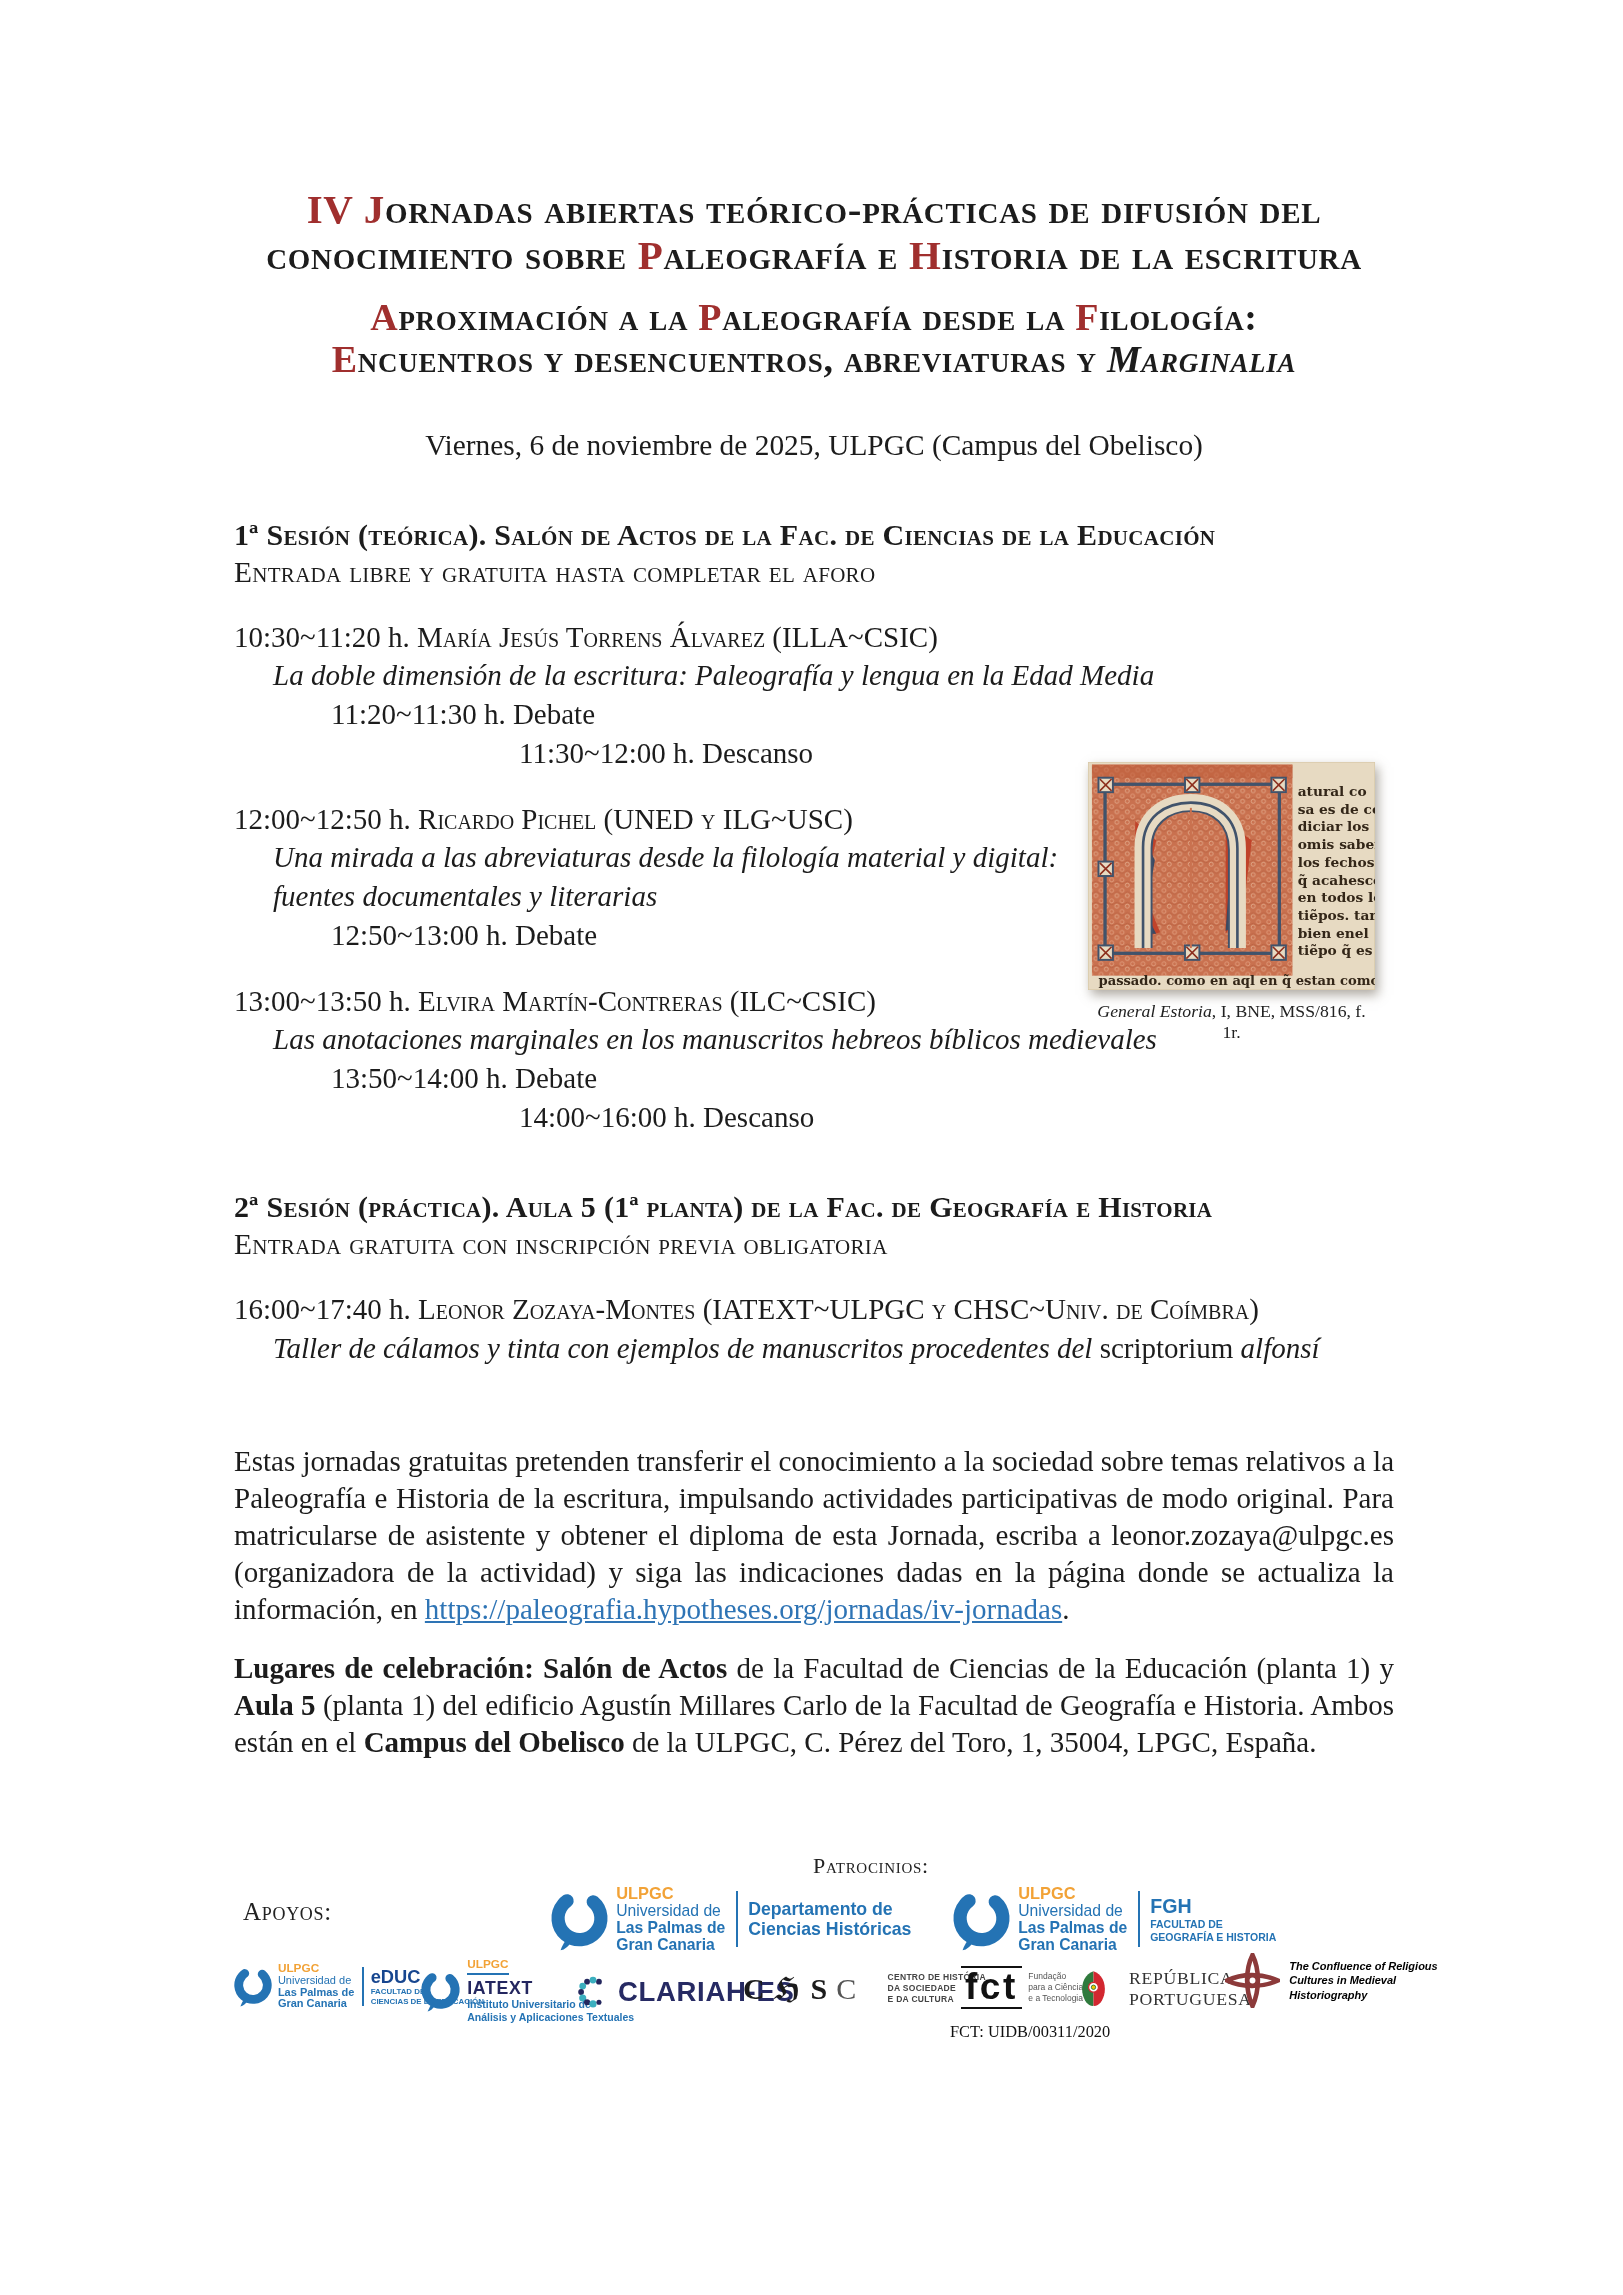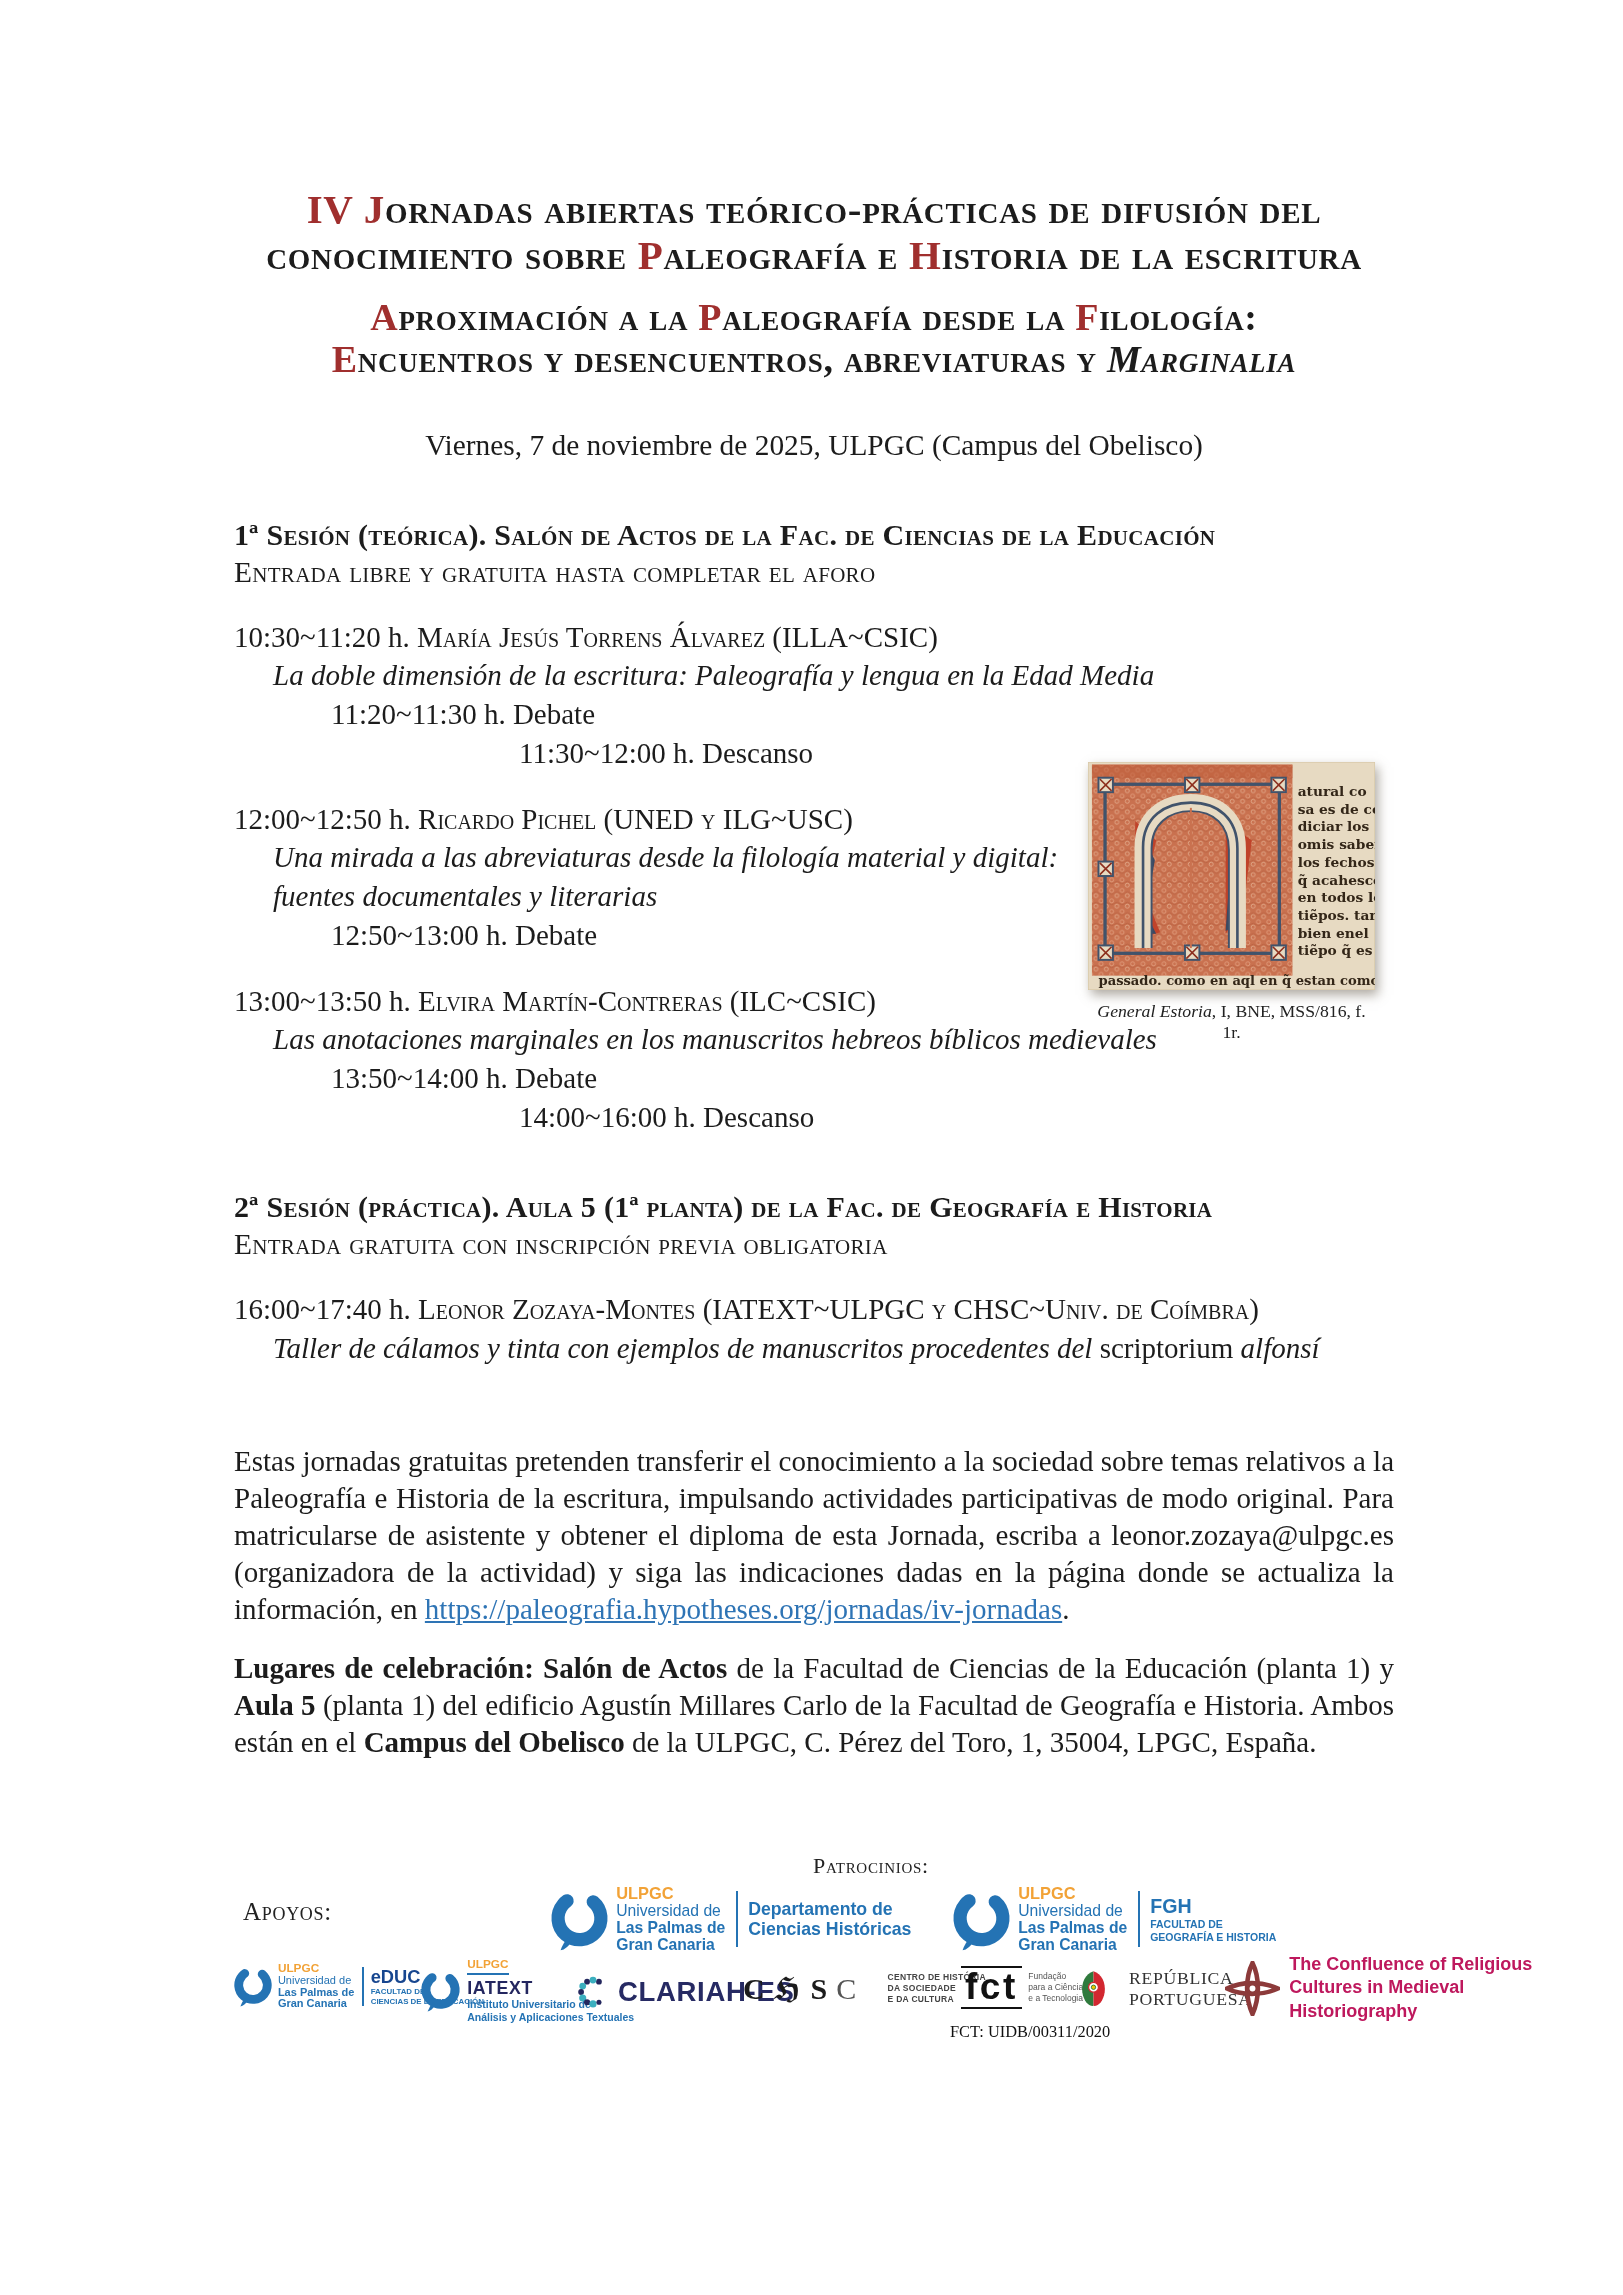--- a/index.html
+++ b/index.html
@@ -50,38 +50,38 @@
   .clname{color:#262A63;font-weight:800;font-size:27.5px;letter-spacing:0.7px;margin-left:7.9px;}
   .chl{font-family:"Liberation Serif",serif;font-size:30px;font-weight:bold;color:#1b1b1b;margin-right:9.2px;}
   .chl.frak{font-family:"DejaVu Serif","DejaVu Sans",serif;}
   .chl.thin{font-weight:normal;color:#555;}
   .chtiny{color:#444;font-size:8.5px;font-weight:bold;line-height:1.3;letter-spacing:0.3px;margin-left:22px;}
   .fctbig{font-size:37px;font-weight:bold;letter-spacing:2.6px;color:#111;
           border-top:2.6px solid #111;border-bottom:2.6px solid #111;padding:0 3.9px;line-height:1.05;}
   .fcttiny{color:#555;font-size:8.5px;line-height:1.3;margin-left:6.5px;}
   .fctref{position:absolute;font-family:"Liberation Serif",serif;font-size:16.4px;color:#111;}
   .reptxt{font-family:"Liberation Serif",serif;font-size:17.7px;color:#333;line-height:1.15;margin-left:7.9px;letter-spacing:0.7px;}
-  .conftxt{font-size:18px;font-weight:bold;color:#be185d;line-height:1.3;margin-left:9.2px;}
+  .conftxt{font-size:11px;font-weight:bold;color:#000000;line-height:1.3;margin-left:9.2px;font-style:italic;}
 </style>
 </head>
 <body>
 
 <div class="page">
   <div class="content">
 
     <div class="t1">
       <div><span class="red">IV J</span><span>ornadas abiertas teórico-prácticas de difusión del</span></div>
       <div><span>conocimiento sobre </span><span class="red">P</span><span>aleografía e </span><span class="red">H</span><span>istoria de la escritura</span></div>
     </div>
     <div class="t2">
       <div><span class="red">A</span><span>proximación a la </span><span class="red">P</span><span>aleografía desde la </span><span class="red">F</span><span>ilología:</span></div>
       <div><span class="red">E</span><span>ncuentros y desencuentros, abreviaturas y </span><span class="it">Marginalia</span></div>
     </div>
 
-    <div class="date">Viernes, 7 de noviembre de 2025, ULPGC (Campus del Obelisco)</div>
+    <div class="date">Viernes, 6 de noviembre de 2025, ULPGC (Campus del Obelisco)</div>
 
     <div class="shead"><span>1ª Sesión (teórica). Salón de Actos de la Fac. de Ciencias de la Educación</span></div>
     <div class="entrada"><span>Entrada libre y gratuita hasta completar el aforo</span></div>
 
 
     <div class="line gap"><span>10:30~11:20 h. </span><span class="sc">María Jesús Torrens Álvarez (ILLA~CSIC)</span></div>
     <div class="line talk"><span>La doble dimensión de la escritura: Paleografía y lengua en la Edad Media</span></div>
     <div class="line ind2"><span>11:20~11:30 h. Debate</span></div>
     <div class="line ind3"><span>11:30~12:00 h. Descanso</span></div>
 

